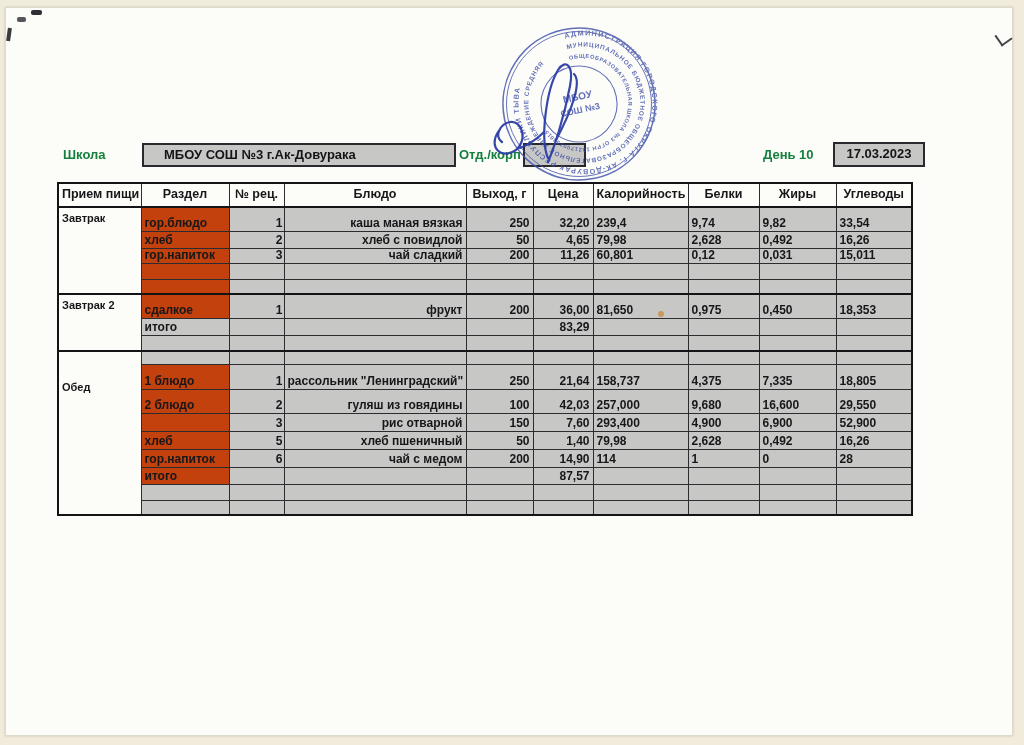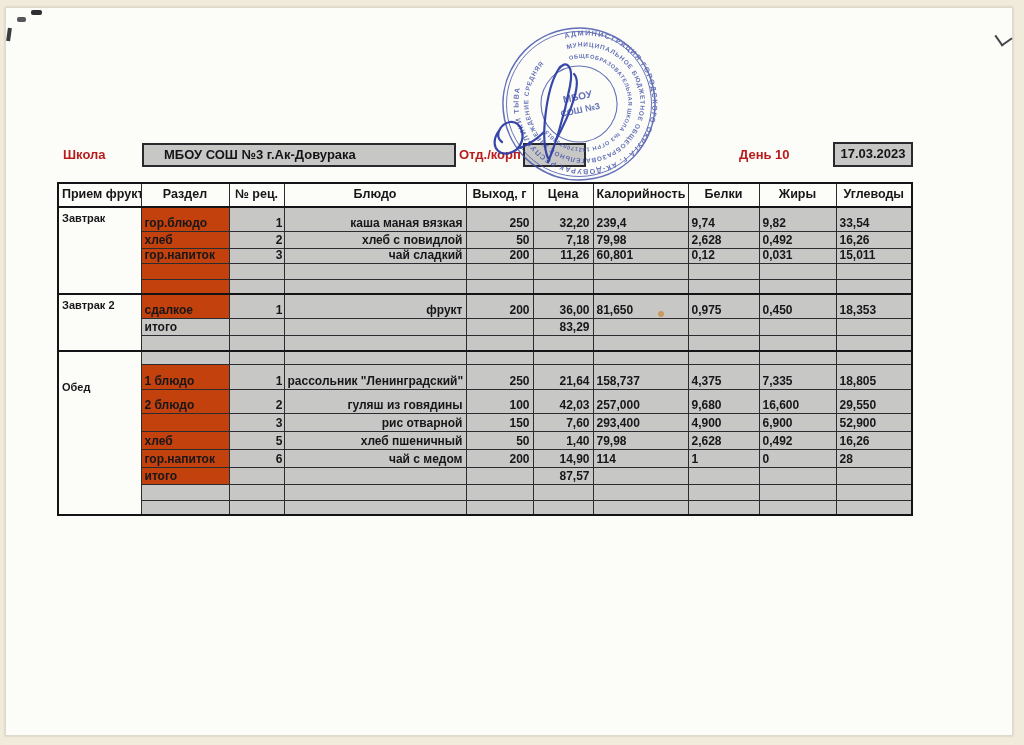--- a/index.html
+++ b/index.html
@@ -1,21 +1,21 @@
 <!DOCTYPE html>
 <html><head>
 <meta charset="utf-8">
 <style>
   html,body{margin:0;padding:0;}
   body{background:#e9e4d2;font-family:"Liberation Sans",sans-serif;}
   .canvas{position:relative;width:1024px;height:745px;background:#f0ebdb;overflow:hidden;}
   .sheet{position:absolute;left:5px;top:7px;right:11px;bottom:9px;background:#fcfcf9;
          border:1px solid #dedbcd;box-shadow:0 0 2px rgba(120,115,95,.35);}
   
-  .fieldlabel{position:absolute;font-size:13px;font-weight:700;color:#b91c1c;}
+  .fieldlabel{position:absolute;font-size:13px;font-weight:700;color:#15803d;}
   .graybox{position:absolute;background:#c7c7c5;border:2px solid #2a2a2e;
            font-size:13px;font-weight:700;color:#141416;line-height:20px;padding:0 4px;
            box-sizing:border-box;}
   
   .approval{position:absolute;z-index:6;font-family:"Liberation Serif",serif;color:#1b1b1d;
             font-size:13.5px;text-align:center;white-space:nowrap;}
   
   .stamp{position:absolute;z-index:5;pointer-events:none;}
   
   .tablewrap{position:absolute;left:57px;top:182px;z-index:3;}
@@ -79,40 +79,40 @@
       <path d="M12,112 C 2,128 16,140 30,130 C 42,120 36,100 24,102 C 14,104 8,116 16,122"></path>
       <path d="M34,128 C 44,124 52,118 58,112"></path>
     </g>
   </svg>
 
 
   <div class="fieldlabel" style="left:63px;top:147px;">Школа</div>
   <div class="graybox" style="left:142px;top:143px;width:314px;height:24px;padding-left:20px;">МБОУ СОШ №3 г.Ак-Довурака</div>
   <div class="fieldlabel" style="left:459px;top:147px;">Отд./корп</div>
   <div class="graybox" style="left:523px;top:143px;width:63px;height:24px;"></div>
-  <div class="fieldlabel" style="left:739px;top:147px;">День 10</div>
-  <div class="graybox" style="left:833px;top:142px;width:80px;height:25px;text-align:center;">17.03.2023</div>
+  <div class="fieldlabel" style="left:763px;top:147px;">День 10</div>
+  <div class="graybox" style="left:833px;top:142px;width:92px;height:25px;text-align:center;">17.03.2023</div>
 
   <div class="tablewrap">
     <table id="menu">
       <colgroup>
         <col style="width:83px">
           <col style="width:88px">
           <col style="width:55px">
         <col style="width:182px">
           <col style="width:67px">
           <col style="width:60px">
         <col style="width:95px">
           <col style="width:71px">
           <col style="width:77px">
         <col style="width:76px">
       </colgroup>
       <thead>
         <tr>
-            <th>Прием фрукт</th>
+            <th>Прием пищи</th>
             <th>Раздел</th>
             <th>№ рец.</th>
             <th>Блюдо</th>
             <th>Выход, г</th>
             <th>Цена</th>
             <th>Калорийность</th>
             <th>Белки</th>
             <th>Жиры</th>
             <th>Углеводы</th>
           </tr>
@@ -128,21 +128,21 @@
             <td class="c5">239,4</td>
             <td class="c6">9,74</td>
             <td class="c7">9,82</td>
             <td class="c8">33,54</td>
           </tr>
           <tr style="height: 17px;">
             <td class="c0 white">хлеб</td>
             <td class="c1">2</td>
             <td class="c2">хлеб с повидлой</td>
             <td class="c3">50</td>
-            <td class="c4">7,18</td>
+            <td class="c4">4,65</td>
             <td class="c5">79,98</td>
             <td class="c6">2,628</td>
             <td class="c7">0,492</td>
             <td class="c8">16,26</td>
           </tr>
           <tr style="height: 15px;">
             <td class="c0 white">гор.напиток</td>
             <td class="c1">3</td>
             <td class="c2">чай сладкий</td>
             <td class="c3">200</td>

